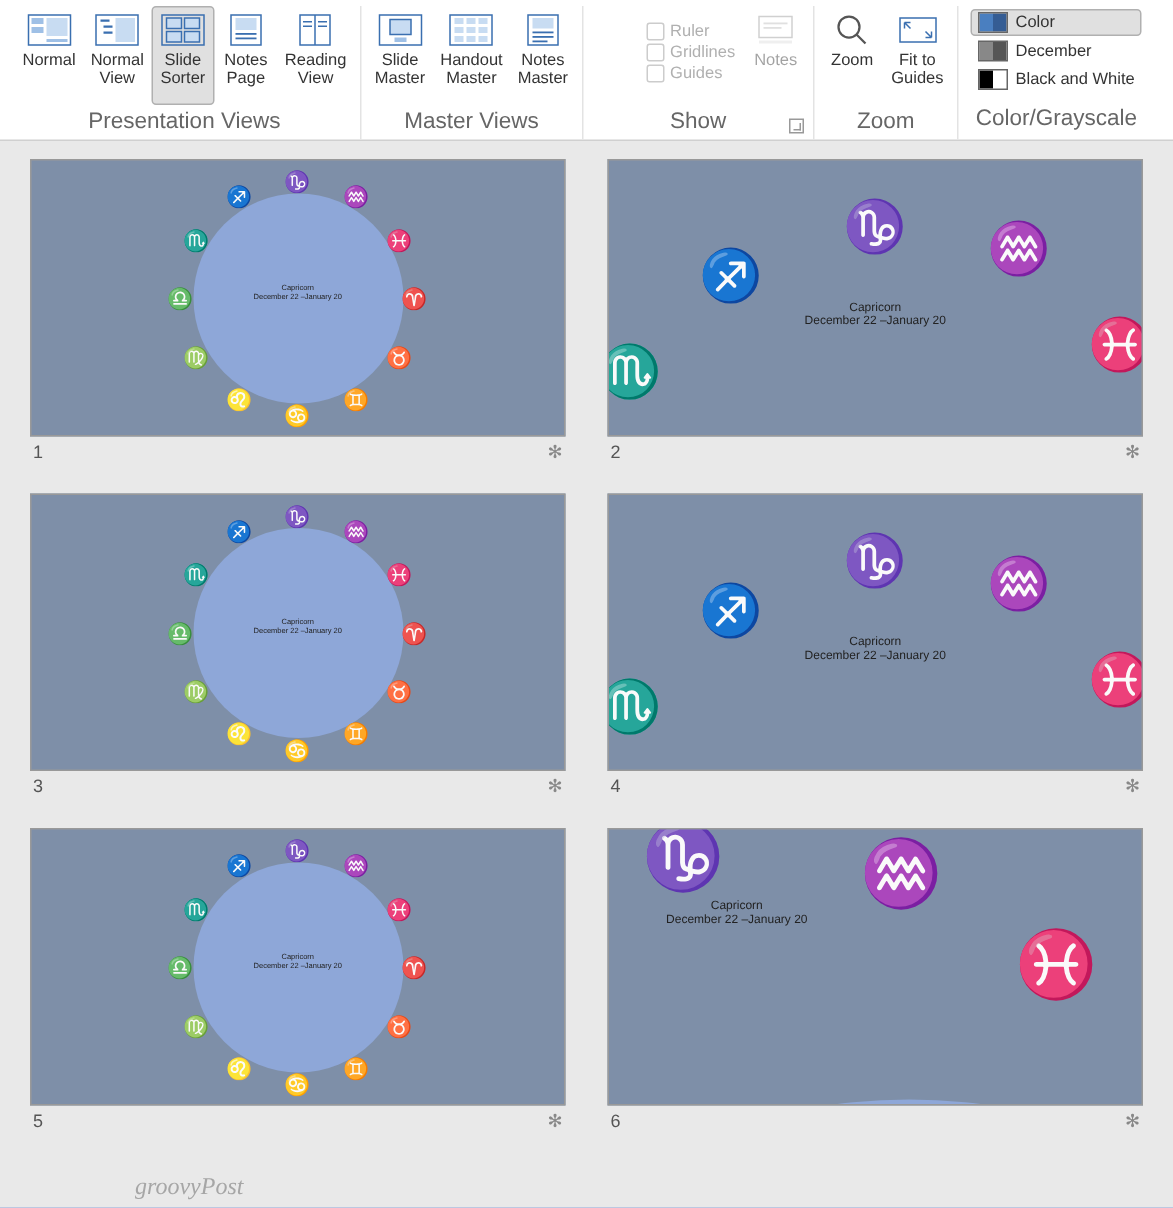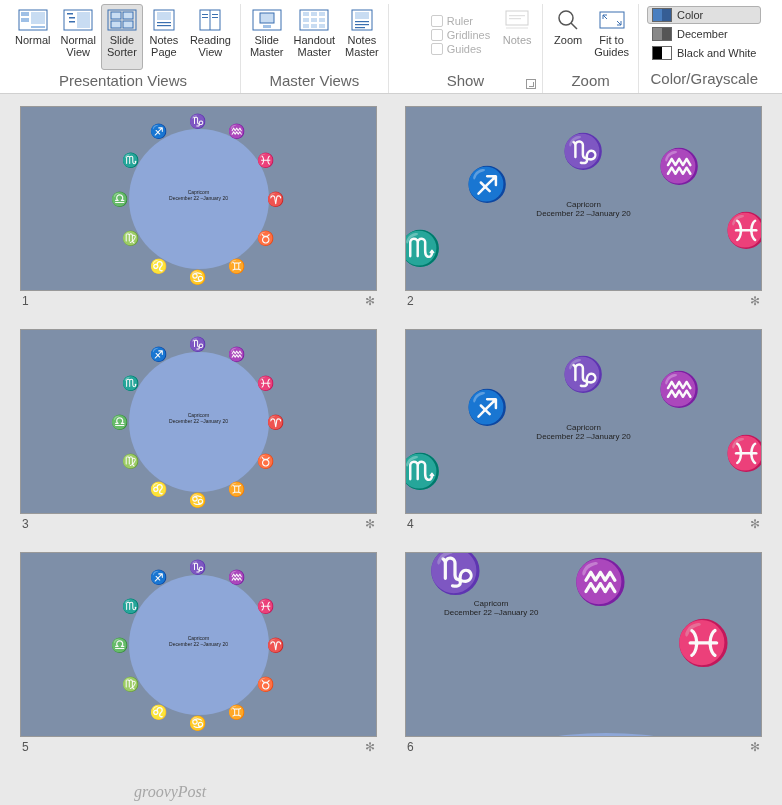--- a/index.html
+++ b/index.html
@@ -43,21 +43,21 @@
   .zodiac-ring { position: absolute; left: 50%; top: 50%; width: 0; height: 0; }
   .zsym { position: absolute; font-size: 14px; font-weight: bold; color: #000; transform: translate(-50%, -50%); font-family: Arial, sans-serif; }
   .zcenter { position: absolute; left: 50%; top: 48%; transform: translate(-50%, -50%); text-align: center; font-size: 5px; color: #222; }
   
   .zoom2-sym { position: absolute; font-size: 34px; font-weight: bold; color: #000; transform: translate(-50%, -50%); }
   .zoom2-txt { position: absolute; left: 50%; top: 56%; transform: translate(-50%, -50%); text-align: center; font-size: 8px; color: #222; }
   
   .zoom3-sym { position: absolute; font-size: 44px; font-weight: bold; color: #000; transform: translate(-50%, -50%); }
   .zoom3-txt { position: absolute; left: 24%; top: 30%; transform: translate(-50%, -50%); text-align: center; font-size: 8px; color: #222; }
   
-  .watermark { position: absolute; bottom: 4px; left: 90px; font-family: Georgia, serif; font-style: italic; font-size: 16px; color: rgba(100,100,100,0.5); margin-left: 44px; }
+  .watermark { position: absolute; bottom: 4px; left: 90px; font-family: Georgia, serif; font-style: italic; font-size: 16px; color: rgba(100,100,100,0.5); }
 </style>
 </head>
 <body>
 
 <div class="ribbon">
 
   <div class="group">
     <div class="group-row">
       <div class="big-btn">
         <div class="icon">

